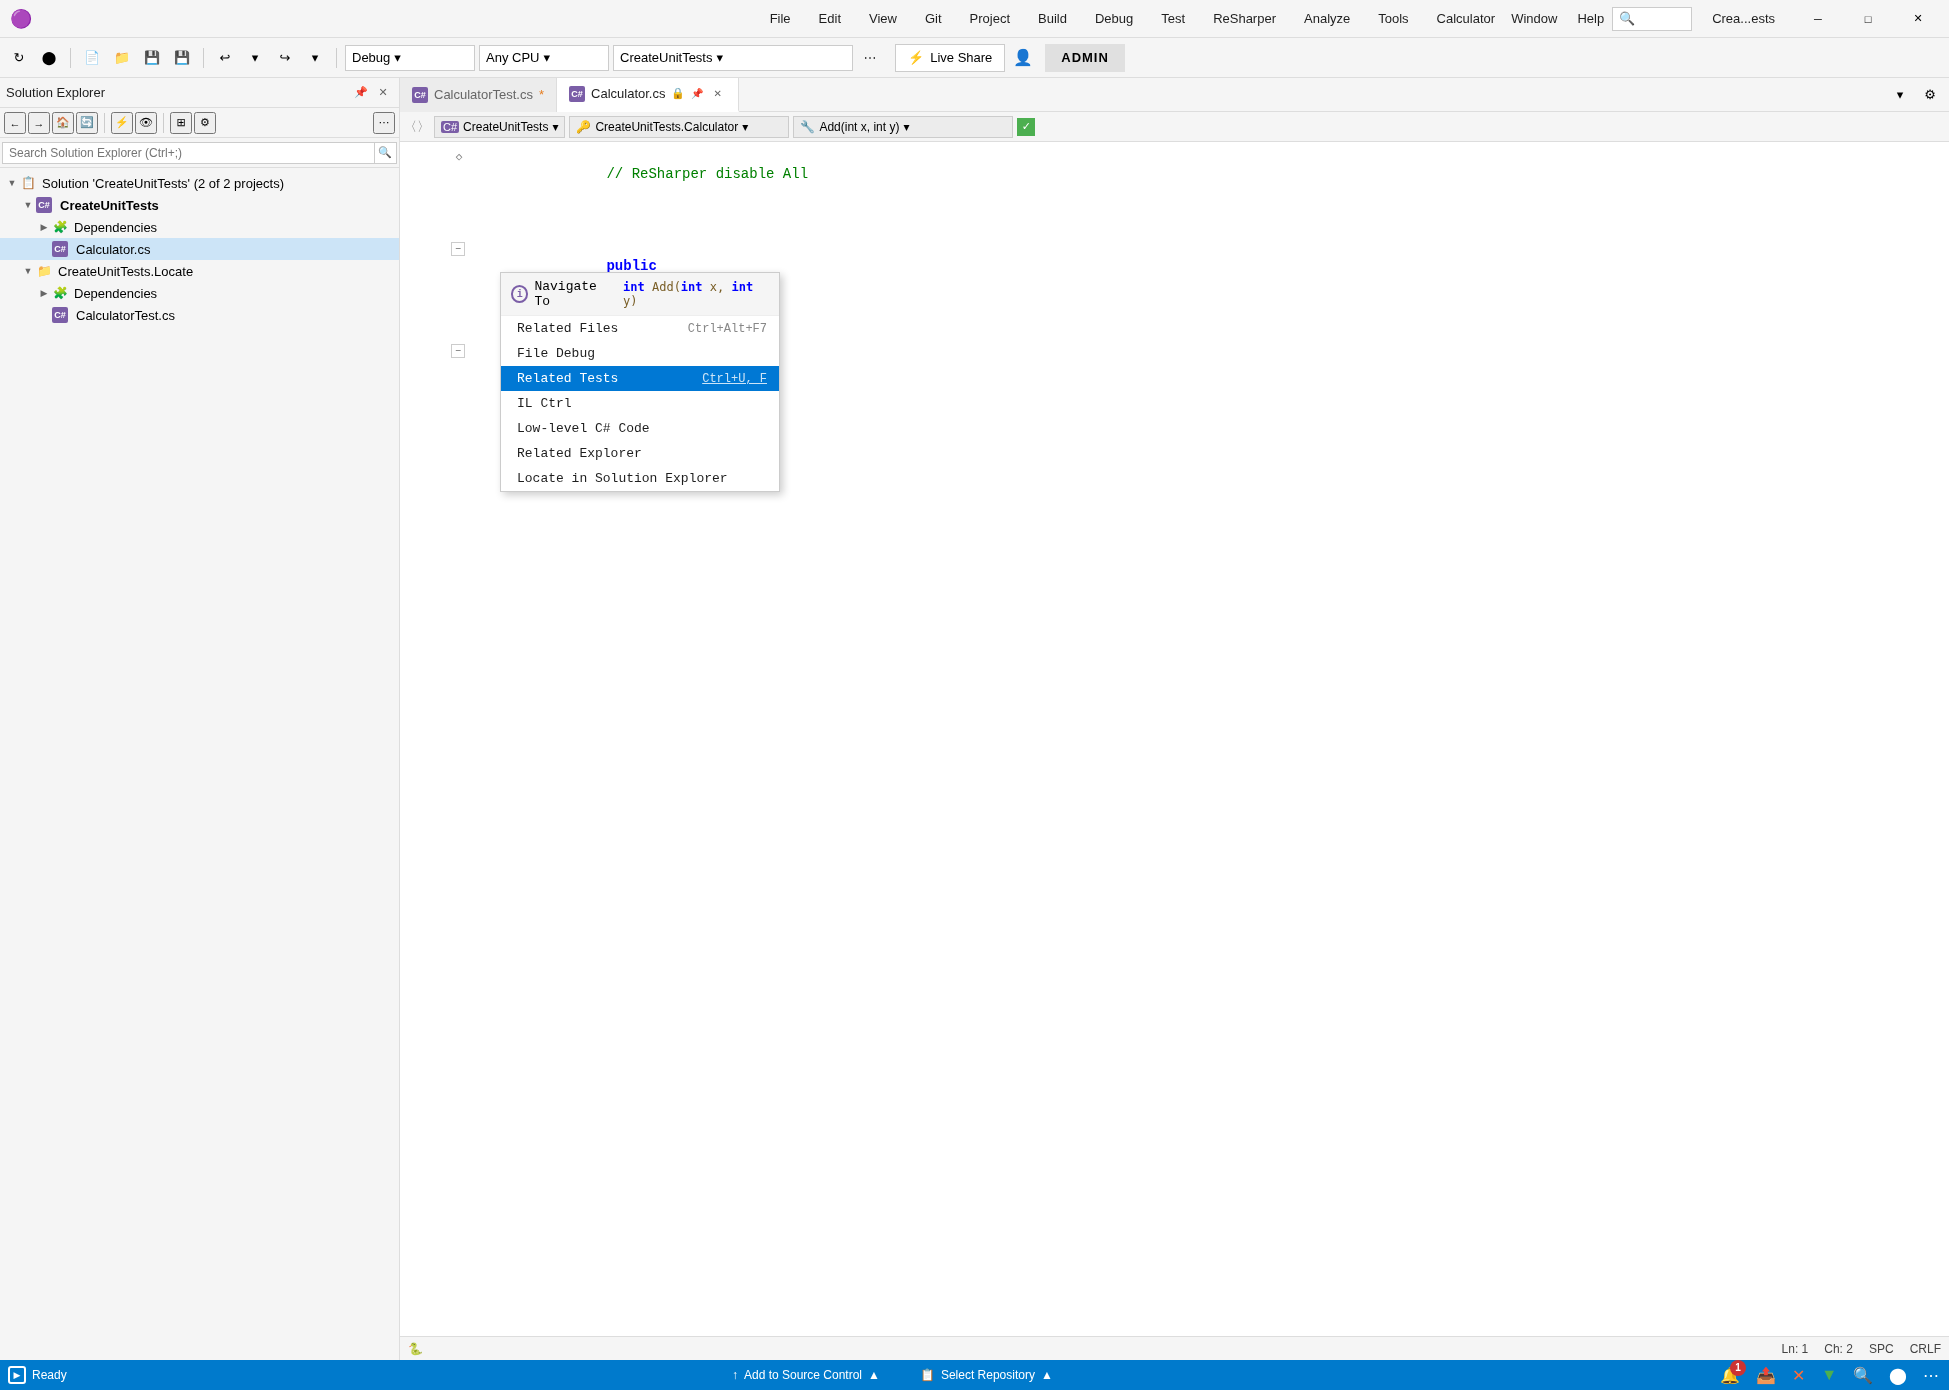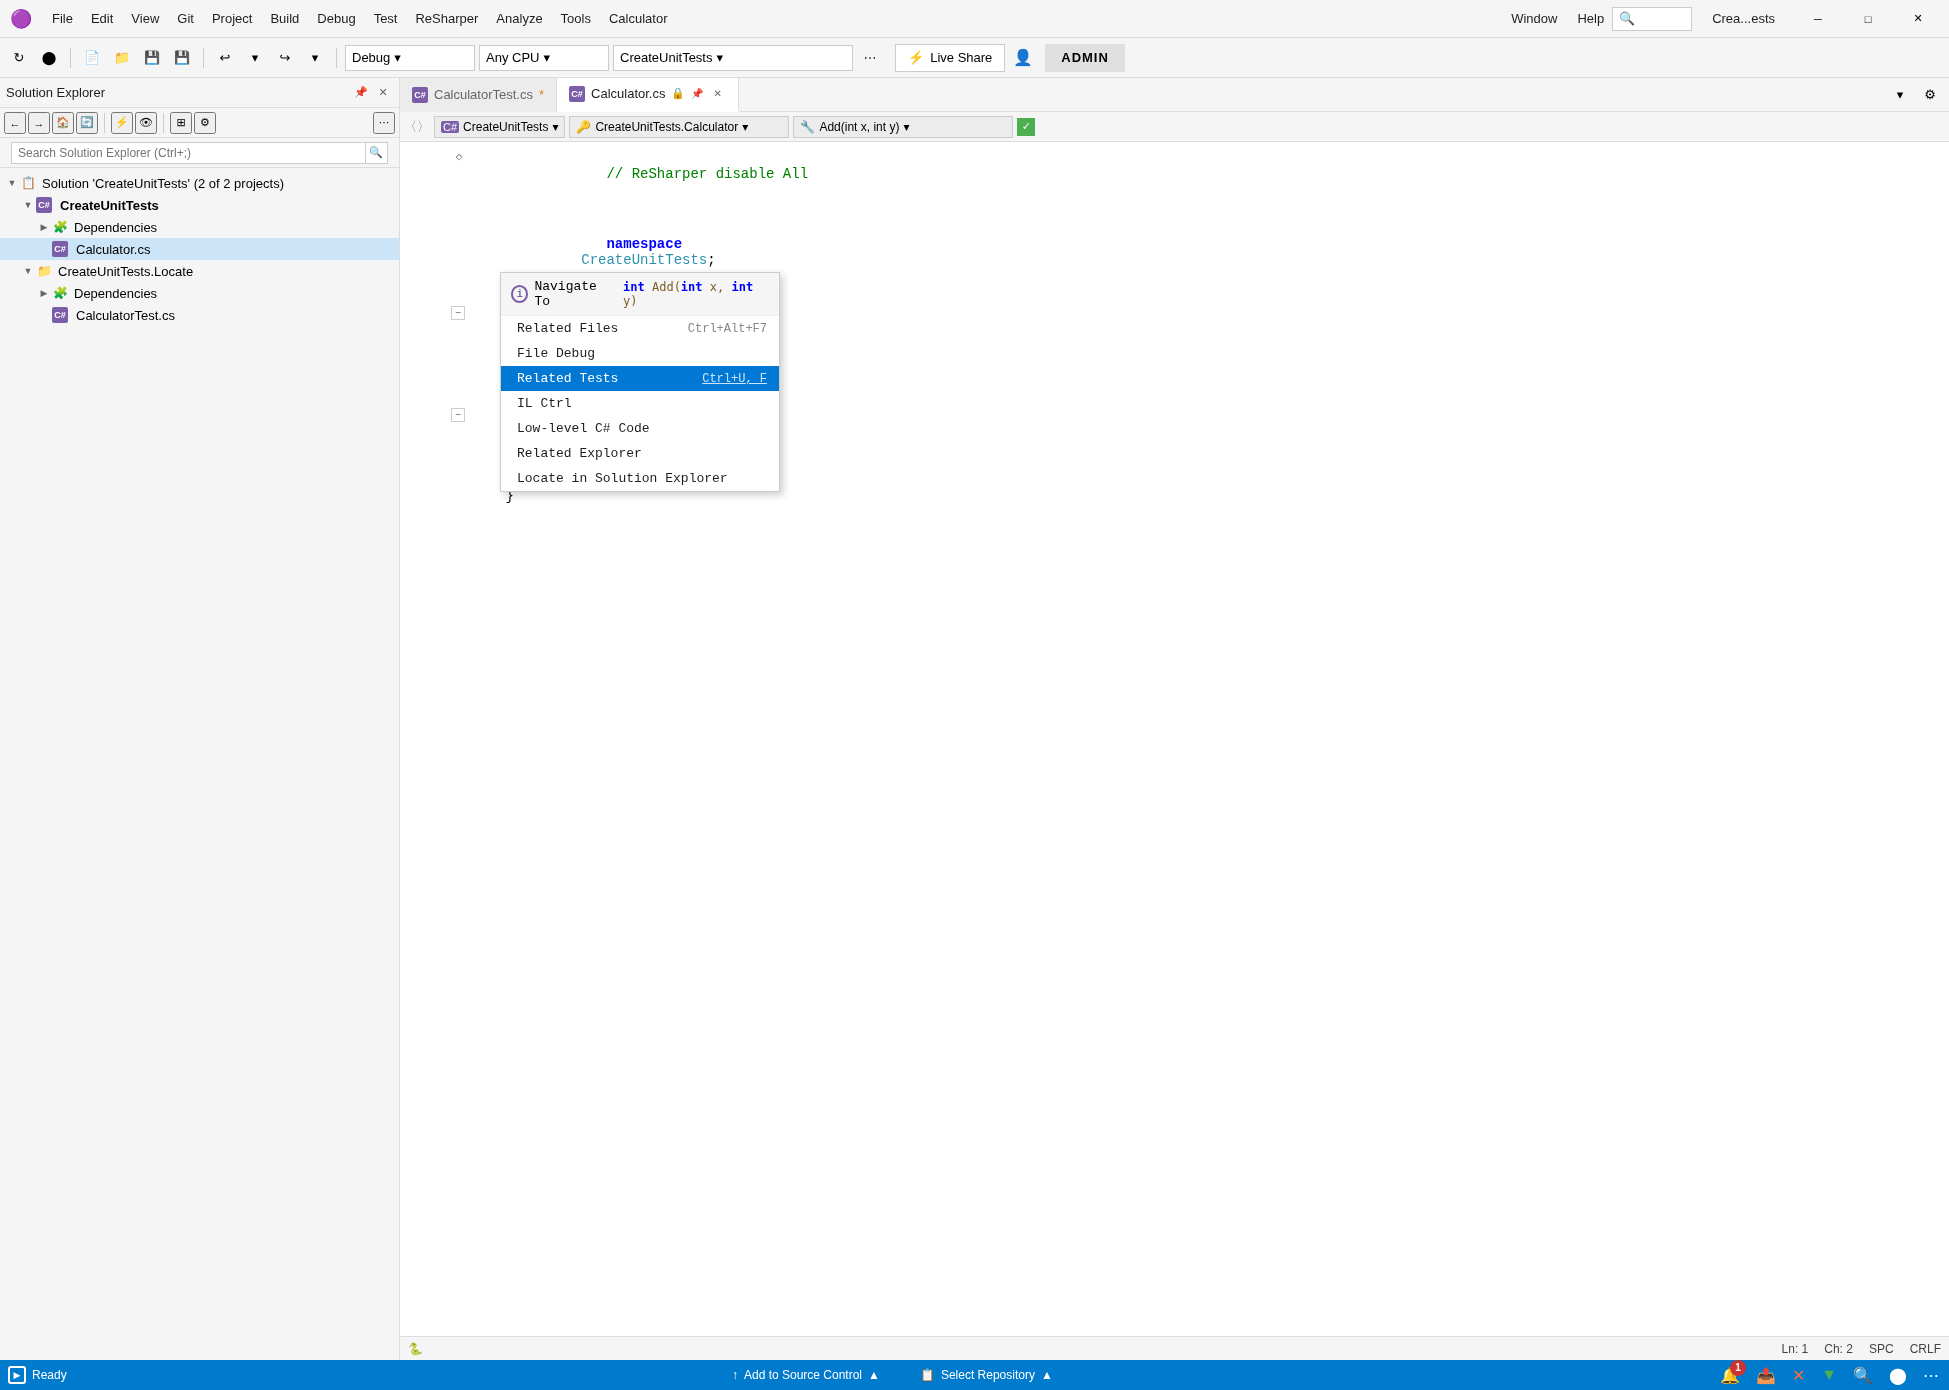--- a/index.html
+++ b/index.html
@@ -29,22 +29,23 @@
       height: 28px;
       margin-right: 8px;
       display: flex;
       align-items: center;
       justify-content: center;
       font-size: 18px;
       color: #7b5ea7;
     }
     .menu-bar {
       display: flex;
-      gap: 2px;
+      gap: 12px;
       flex: 1;
+      justify-content: flex-end;
     }
     .menu-item {
       padding: 4px 8px;
       cursor: pointer;
       border-radius: 3px;
       font-size: 13px;
       color: #1e1e1e;
     }
     .title-bar-controls {
       display: flex;
@@ -205,21 +206,21 @@
       height: 22px;
       display: flex;
       align-items: center;
       justify-content: center;
       cursor: pointer;
       font-size: 11px;
     }
     .se-search {
       display: flex;
       align-items: center;
-      padding: 4px 11px;
+      padding: 4px 2px;
       background: #f5f5f5;
       border-bottom: 1px solid #ddd;
       height: 30px;
       justify-content: space-between;
     }
     .se-search-input {
       flex: 1;
       border: 1px solid #ccc;
       background: white;
       height: 22px;
@@ -753,28 +754,20 @@
             <span style="color:#008000;">    // ReSharper disable All</span>
           </span>
         </div>
 
         <div class="code-line">
           <span class="line-num"></span>
           <span class="line-gutter"></span>
           <span class="line-code"> </span>
         </div>
 
-        <div class="code-line">
-          <span class="line-num"></span>
-          <span class="line-gutter"></span>
-          <span class="line-code">
-            &nbsp;&nbsp;&nbsp;&nbsp;<span style="color:#0000ff;font-weight:bold;">namespace</span>
-            <span style="color:#2b91af;"> CreateUnitTests</span>;
-          </span>
-        </div>
 
         <div class="code-line">
           <span class="line-num"></span>
           <span class="line-gutter"></span>
           <span class="line-code"> </span>
         </div>
 
         <div class="code-line">
           <span class="line-num"></span>
           <span class="line-gutter">

